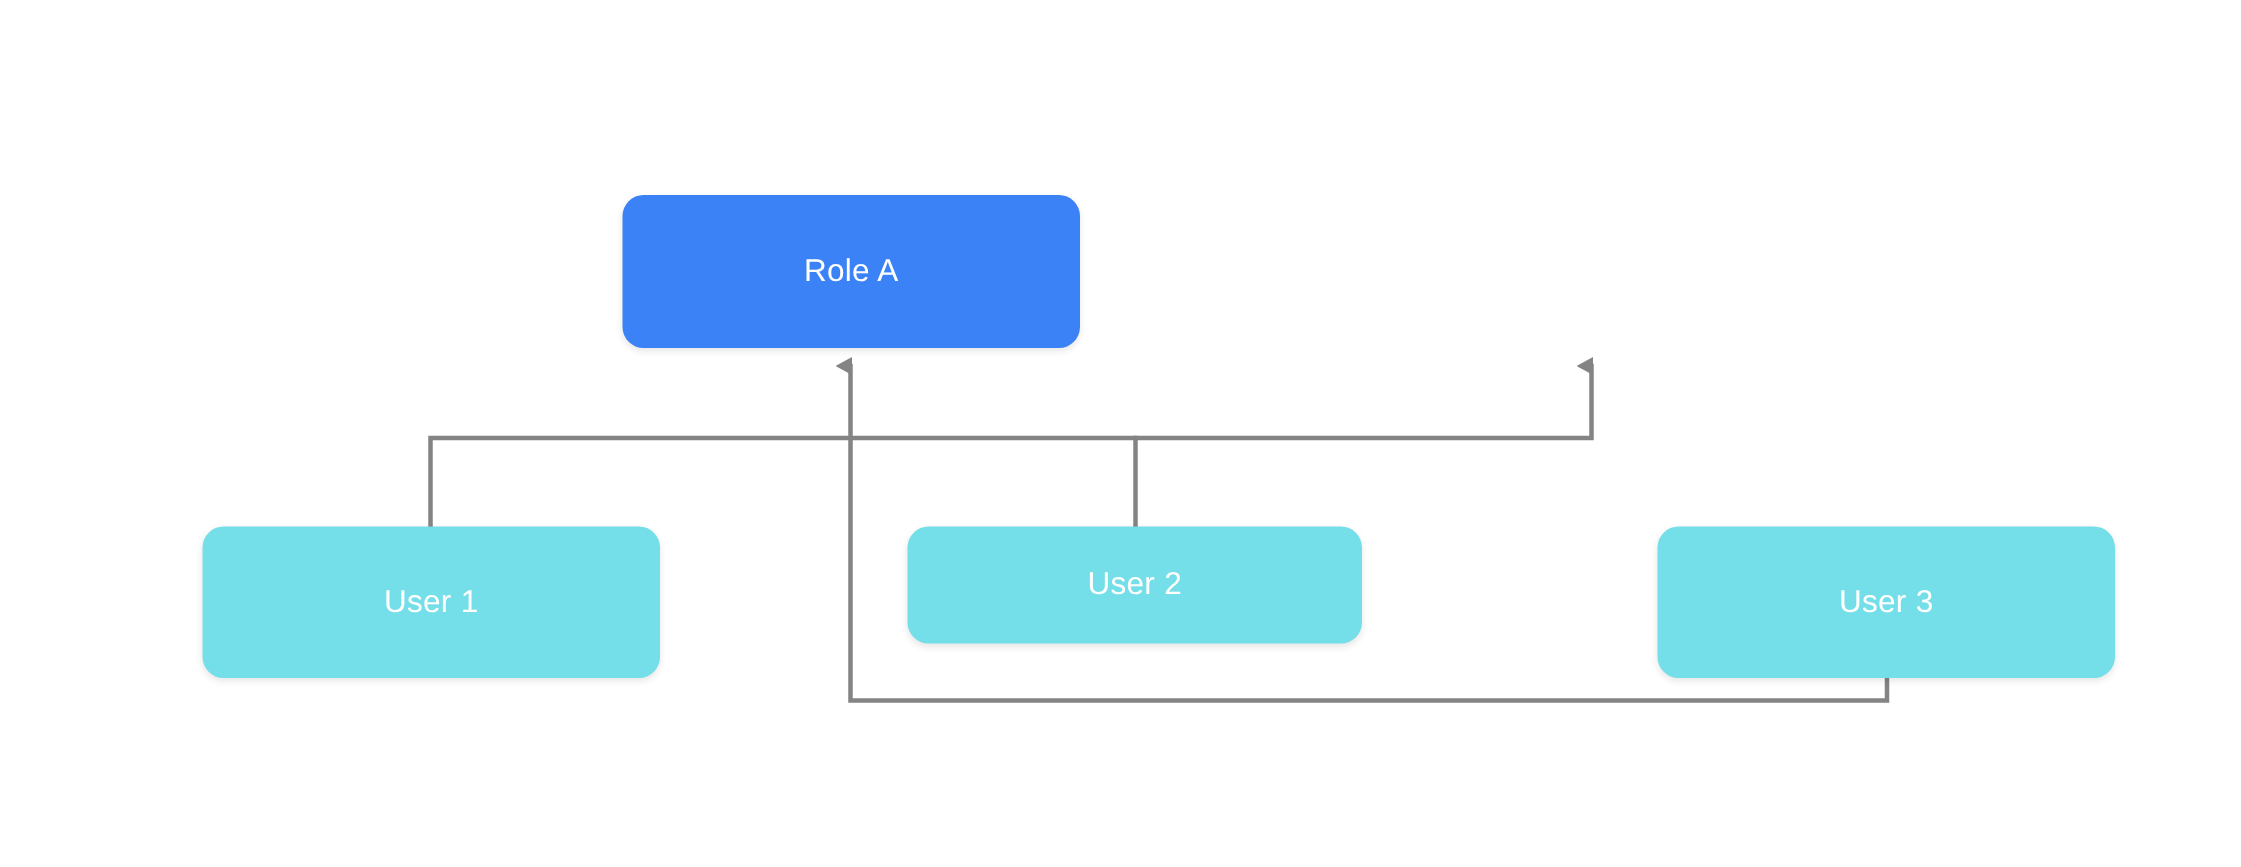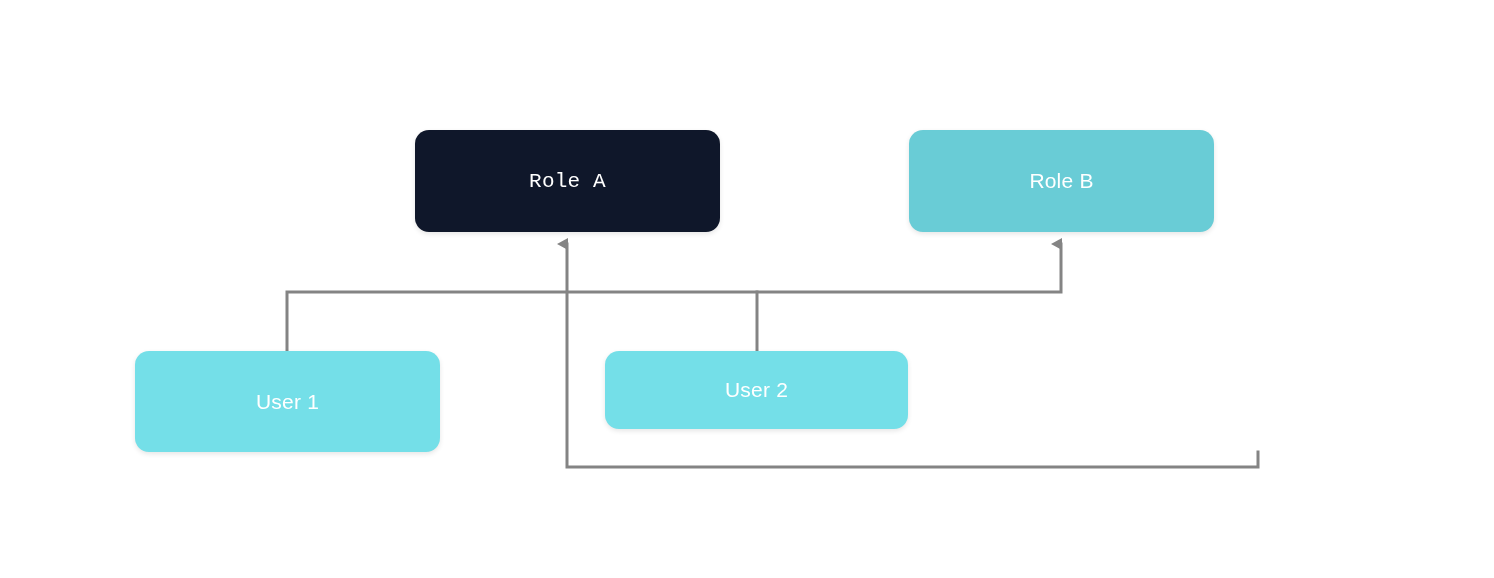--- a/index.html
+++ b/index.html
@@ -36,27 +36,27 @@
       </marker>
     </defs>
 
     <path d="M287 351 L287 292 L1061 292 L1061 244" fill="none" stroke="#848484" stroke-width="3" stroke-linecap="square" stroke-linejoin="miter" marker-end="url(#arrowUp)"></path>
 
     <path d="M757 351 L757 292" fill="none" stroke="#848484" stroke-width="3" stroke-linecap="square"></path>
 
     <path d="M1258 452 L1258 467 L567 467 L567 244" fill="none" stroke="#848484" stroke-width="3" stroke-linecap="square" stroke-linejoin="miter" marker-end="url(#arrowUp)"></path>
   </svg>
 
-  <div class="node" id="n-role-a" style="left: 415px; top: 130px; width: 305px; height: 102px; background: #0f172a; color: rgb(255, 255, 255); font-family: Liberation Mono, monospace;">
+  <div class="node" id="n-role-a" style="left: 415px; top: 130px; width: 305px; height: 102px; background: #3b82f6; color: rgb(255, 255, 255);">
     <span class="node-label">Role A</span>
-  </div>
-  <div class="node" id="n-role-b" style="left: 909px; top: 130px; width: 305px; height: 102px; background: rgb(105, 204, 214); color: rgb(255, 255, 255);">
-    <span class="node-label">Role B</span>
   </div>
 
   <div class="node" id="n-user-1" style="left: 135px; top: 351px; width: 305px; height: 101px; background: rgb(116, 223, 232); color: rgb(255, 255, 255);">
     <span class="node-label">User 1</span>
   </div>
   <div class="node" id="n-user-2" style="left: 605px; top: 351px; width: 303px; height: 78px; background: rgb(116, 223, 232); color: rgb(255, 255, 255);">
     <span class="node-label">User 2</span>
   </div>
+  <div class="node" id="n-user-3" style="left: 1105px; top: 351px; width: 305px; height: 101px; background: rgb(116, 223, 232); color: rgb(255, 255, 255);">
+    <span class="node-label">User 3</span>
+  </div>
 
 </div>
 
 </body></html>

